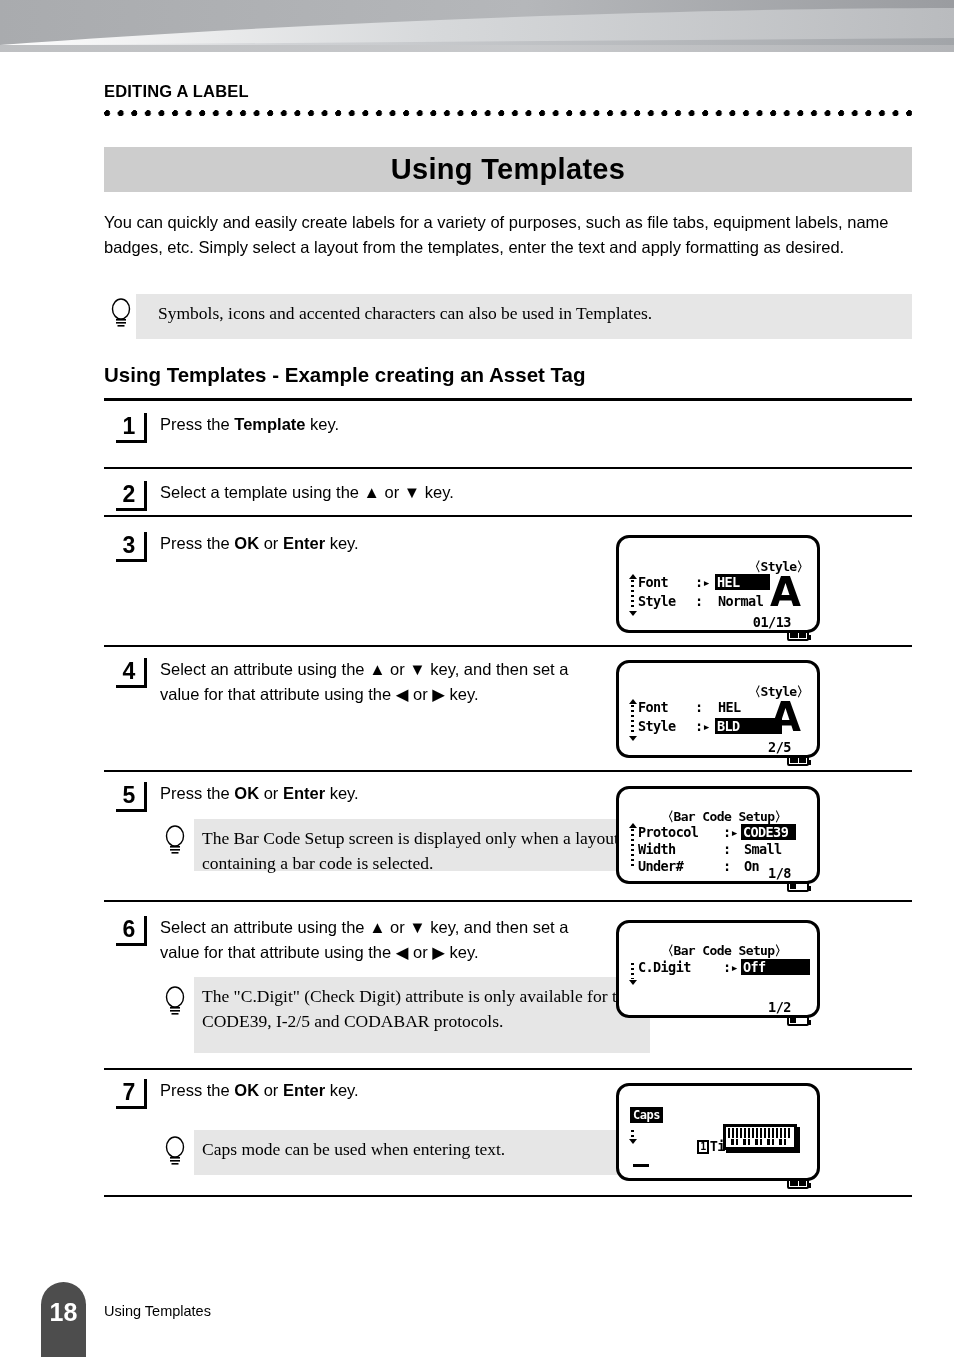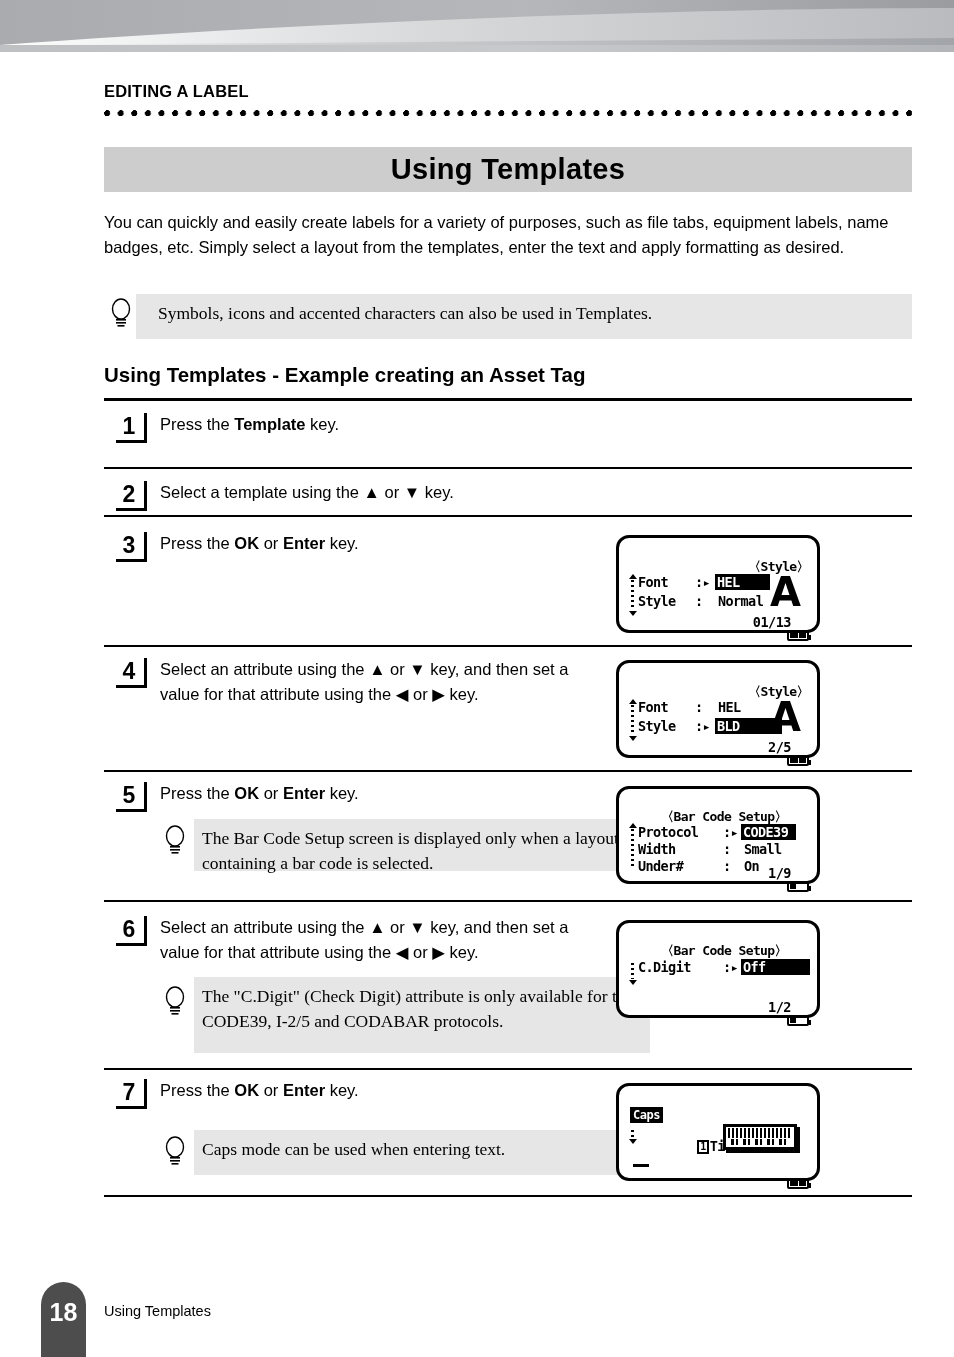--- a/index.html
+++ b/index.html
@@ -319,21 +319,21 @@
       <div class="lcd-t hdr" style="left:42px;top:4px;">〈Bar Code Setup〉</div>
       <div class="lcd-t" style="left:19px;top:20px;">Protocol</div>
       <div class="lcd-t" style="left:104px;top:20px;">:▸</div>
       <div class="lcd-t" style="left:122px;top:20px;"><span class="inv" style="padding-right:8px;">CODE39</span></div>
       <div class="lcd-t" style="left:19px;top:37px;">Width</div>
       <div class="lcd-t" style="left:104px;top:37px;">:</div>
       <div class="lcd-t" style="left:125px;top:37px;">Small</div>
       <div class="lcd-t" style="left:19px;top:54px;">Under#</div>
       <div class="lcd-t" style="left:104px;top:54px;">:</div>
       <div class="lcd-t" style="left:125px;top:54px;">On</div>
-      <div class="pg">1/9</div>
+      <div class="pg">1/8</div>
       <div class="batt">
           <i style="flex:0 0 40%;"></i>
         </div>
     </div>
   </div>
   <div class="step-rule" style="top:838px;"></div>
 
   <div class="num" style="top:856px;left:100px;position:absolute;">
     <div class="d">6</div>
       <div class="ubar"></div>

